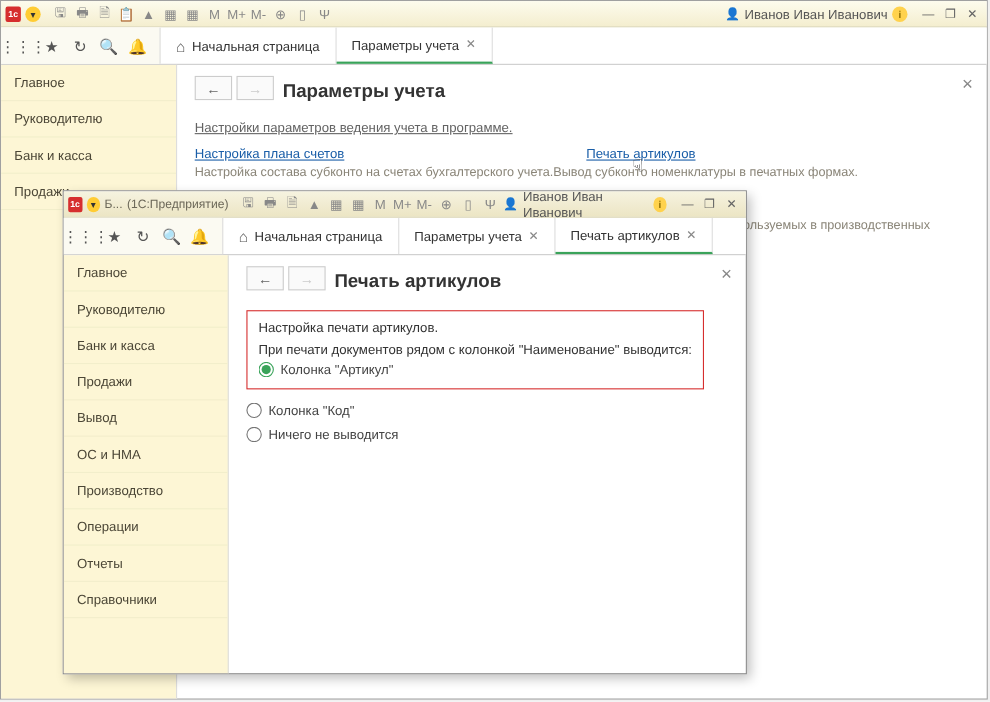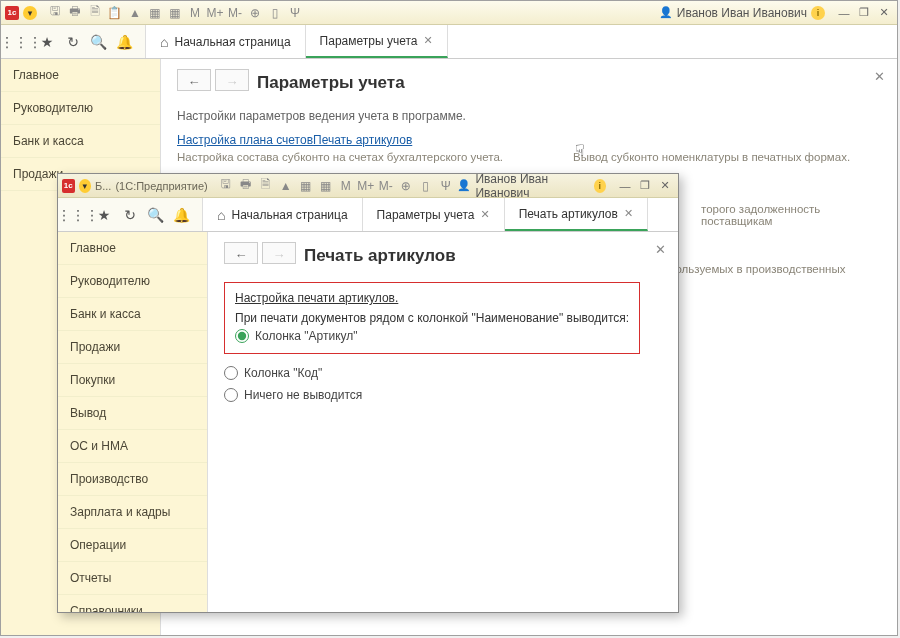--- a/index.html
+++ b/index.html
@@ -41,22 +41,22 @@
   .body-row { display:flex; height: calc(100% - 58px); }
   .sidebar {
     width: 160px; background: #fdf6d5; border-right:1px solid #ddd; overflow-y:auto;
   }
   .sidebar .nav-item { padding:9px 12px; color:#4b4636; cursor:pointer; border-bottom:1px solid #f2eecb;}
   
   .content { flex:1; padding: 10px 16px; position:relative; }
   .content .navbtns { display:flex; gap:4px; margin-bottom:4px; }
   .content .navbtns .navbtn { width:34px; height:22px; border:1px solid #ccc; display:flex; align-items:center; justify-content:center; color:#666; font-size:13px; background:#fafafa;}
   .content h2 { font-size:17px; font-weight:bold; color:#333; margin-left: 80px; margin-top:-22px; margin-bottom:16px;}
-  .content .desc { color:#636363; margin-bottom:10px; }
-  .content .link-row { display:flex; margin-bottom:4px;}
+  .content .desc { color:#636363; margin-bottom:10px;text-decoration:underline; }
+  .content .link-row { display:flex; gap:220px; margin-bottom:4px;}
   .content a { color:#1a5ea8; text-decoration:underline; cursor:pointer;}
   .content .sub { color:#8a8578; font-size:11.5px; }
   .content .close-page { position:absolute; top:10px; right:12px; font-size:13px; color:#888; cursor:pointer;}
   
   
   .window-inner {
     position: absolute; top: 173px; left: 57px; width: 622px; height: 440px;
     border: 1px solid #8a8a8a; background:#fff; box-shadow: 4px 4px 10px rgba(0,0,0,0.25);
     z-index: 10;
   }
@@ -141,25 +141,24 @@
       <div class="navbtns">
         <div class="navbtn">←</div>
         <div class="navbtn" style="color:#ccc;">→</div>
       </div>
       <h2>Параметры учета</h2>
       <div class="desc">Настройки параметров ведения учета в программе.</div>
       <div class="link-row">
         <a>Настройка плана счетов</a>
         <a>Печать артикулов</a>
       </div>
-      <div style="display:flex; gap:70px;">
+      <div style="display:flex; ">
         <div class="sub">Настройка состава субконто на счетах бухгалтерского учета.</div>
         <div class="sub">Вывод субконто номенклатуры в печатных формах.</div>
       </div>
-      <div class="sub" style="margin-top:40px; margin-left:524px;">торого задолженность поставщикам</div>
       <div class="sub" style="margin-top:36px; margin-left:480px;">используемых в производственных</div>
     </div>
   </div>
   <div class="cursor">☟</div>
 </div>
 
 <div class="window-inner">
   <div class="titlebar">
     <span class="app-logo">1c</span>
     <span class="chevron">▾</span>
@@ -212,40 +211,38 @@
       <span class="close">✕</span>
     </div>
   </div>
 
   <div class="body-row">
     <div class="sidebar">
       <div class="nav-item">Главное</div>
       <div class="nav-item">Руководителю</div>
       <div class="nav-item">Банк и касса</div>
       <div class="nav-item">Продажи</div>
-      <div class="nav-item">Покупки</div>
       <div class="nav-item">Вывод</div>
       <div class="nav-item">ОС и НМА</div>
       <div class="nav-item">Производство</div>
-      <div class="nav-item">Зарплата и кадры</div>
       <div class="nav-item">Операции</div>
       <div class="nav-item">Отчеты</div>
       <div class="nav-item">Справочники</div>
 
     </div>
     <div class="content">
       <span class="close-page">✕</span>
       <div class="navbtns">
         <div class="navbtn">←</div>
         <div class="navbtn" style="color:#ccc;">→</div>
       </div>
       <h2>Печать артикулов</h2>
       
       <div class="red-box">
-        <div style="margin-bottom:6px;text-decoration:underline;">Настройка печати артикулов.</div>
+        <div style="margin-bottom:6px;">Настройка печати артикулов.</div>
         <div>При печати документов рядом с колонкой "Наименование" выводится:</div>
         <div class="radio-row">
           <input type="radio" name="printcol" checked="" style="">
           <span>Колонка "Артикул"</span>
         </div>
       </div>
       <div class="radio-block">
         <div class="radio-row">
           <input type="radio" name="printcol" style="">
           <span>Колонка "Код"</span>

